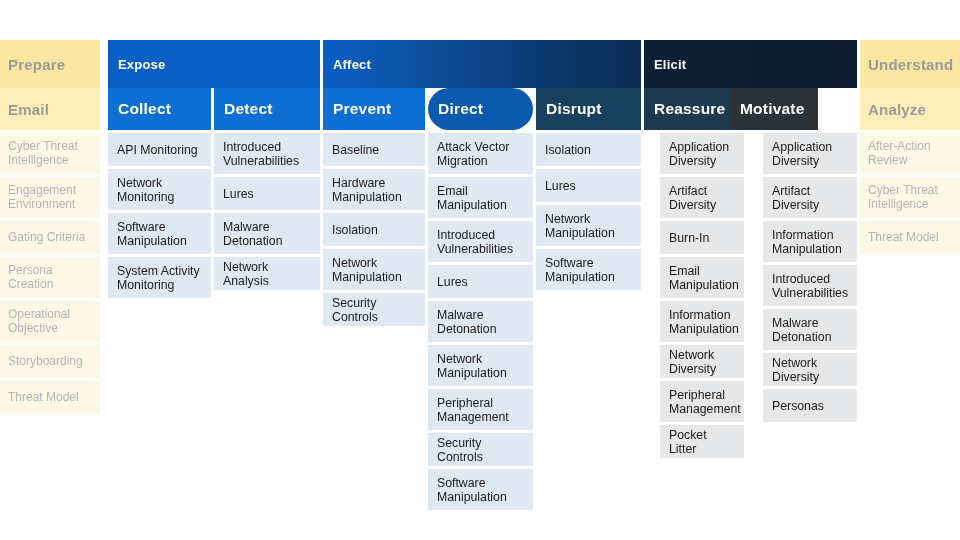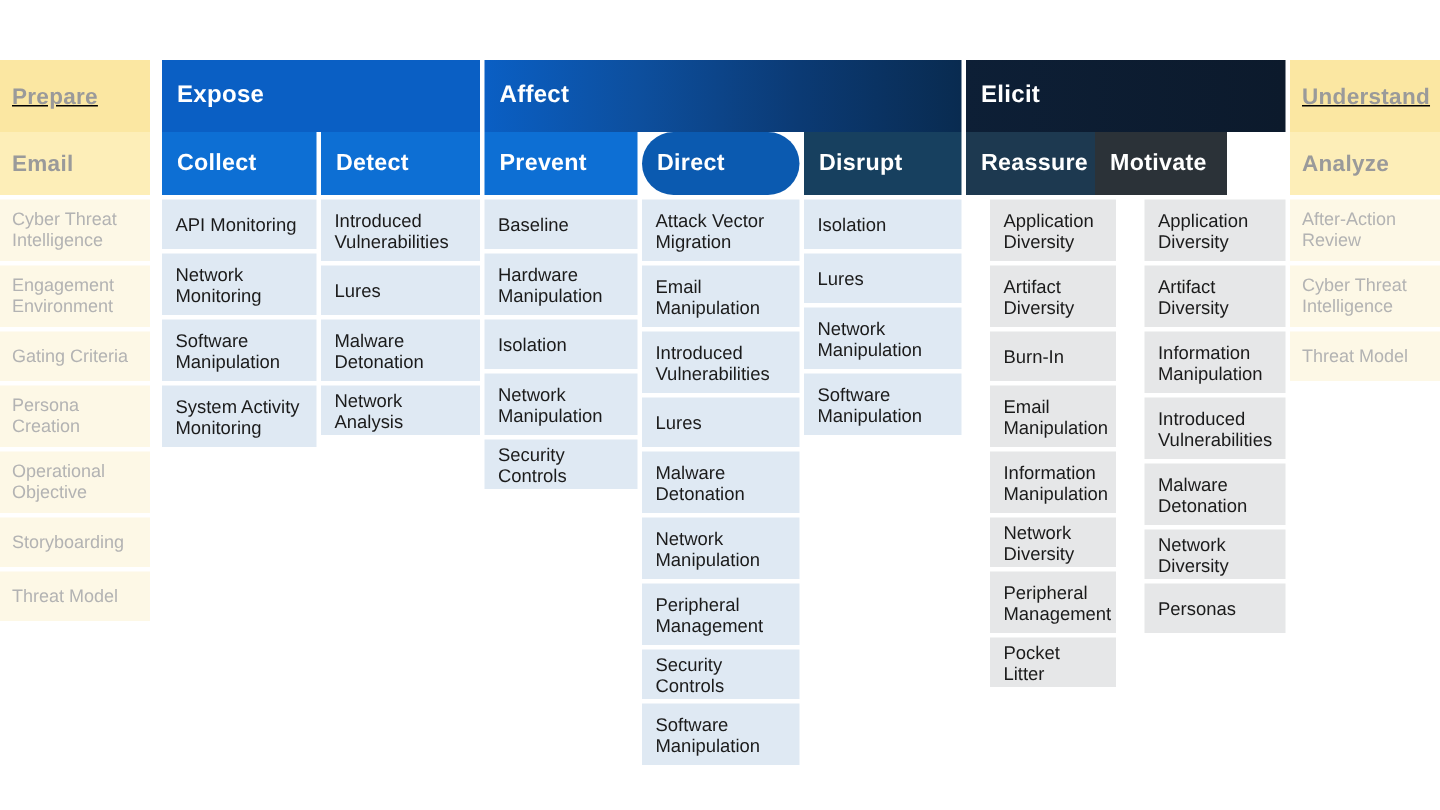--- a/index.html
+++ b/index.html
@@ -8,34 +8,34 @@
     font-family:"Liberation Sans","DejaVu Sans",sans-serif;
     overflow:hidden;
   }
   #board{position:relative;width:960px;height:540px;}
 
   
   .col{position:absolute;top:40px;}
 
   
   .side-stage{width:100%;height:48px;box-sizing:border-box;
-    background:#fbe7a2;display:flex;align-items:center;padding:0 8px;text-decoration:underline;}
+    background:#fbe7a2;display:flex;align-items:center;padding:0 8px;}
   .side-stage span{font-size:15px;font-weight:bold;color:#9a9a9a;letter-spacing:.2px;}
   .side-phase{width:100%;height:42px;box-sizing:border-box;
     background:#fdeeb8;display:flex;align-items:center;padding:0 8px;}
   .side-phase span{font-size:15px;font-weight:bold;color:#9a9a9a;letter-spacing:.2px;}
   .side-list{margin-top:3px;}
   .side-cell{width:100%;box-sizing:border-box;background:#fdf8e6;
     margin-bottom:3px;padding:6px 8px;display:flex;align-items:center;}
   .side-cell span{font-size:12px;line-height:13.5px;color:#b3b3b3;}
 
   
   .grp-head{position:absolute;top:40px;height:48px;box-sizing:border-box;
     display:flex;align-items:center;padding:0 10px;}
-  .grp-head span{font-size:16px;font-weight:bold;color:#ffffff;letter-spacing:.2px;}
+  .grp-head span{font-size:13px;font-weight:bold;color:#ffffff;letter-spacing:.2px;}
   .g-expose{background:#0a5fc4;}
   .g-affect{background:linear-gradient(to right,#0a5fc4 0%,#0d4f9e 32%,#0b3a74 66%,#092b50 100%);}
   .g-elicit{background:linear-gradient(to right,#0d1f36 0%,#0c1a2c 100%);text-align:right;}
 
   
   .sub-head{position:absolute;top:88px;height:42px;box-sizing:border-box;
     display:flex;align-items:center;padding:0 10px;}
   .sub-head span{font-size:15.5px;font-weight:bold;color:#ffffff;letter-spacing:.2px;}
   .s-bright{background:#0d6fd4;}
   .s-mid{background:#0b5ab0;border-radius:21px;}

